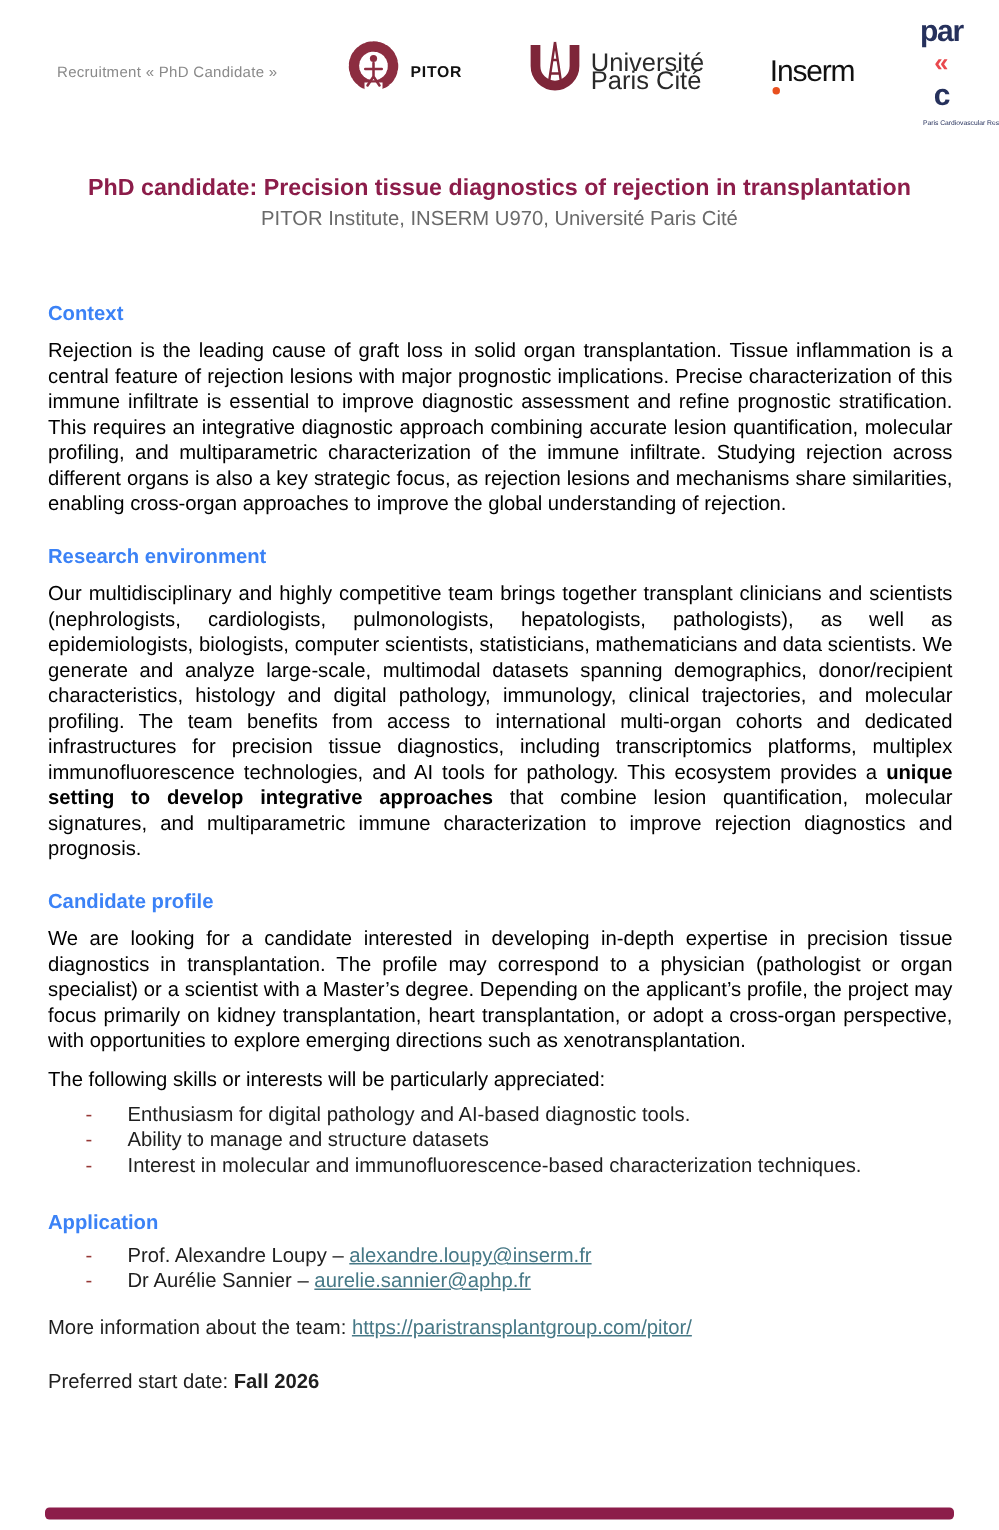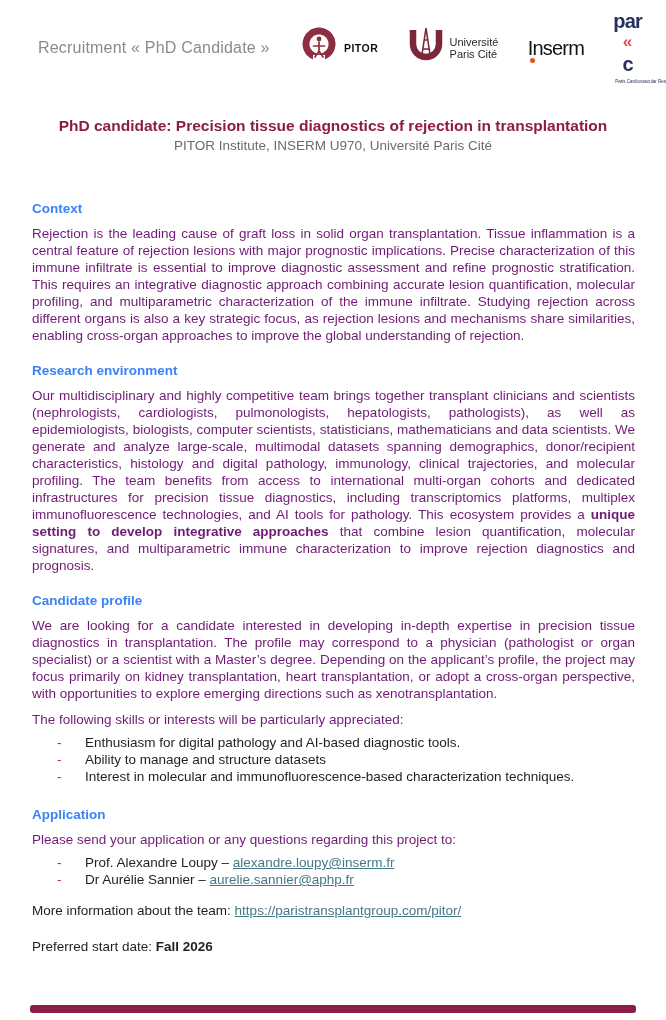--- a/index.html
+++ b/index.html
@@ -17,30 +17,30 @@
 
   
   .header {
     display: flex;
     align-items: center;
     justify-content: space-between;
     padding: 24px 24px 0 38px;
     height: 72px;
   }
   .recruit-label {
-    font-size: 16px;
+    font-size: 10px;
     color: #8a8a8a;
     letter-spacing: 0.2px;
     white-space: nowrap;
   }
   .logo { display: flex; align-items: center; }
   .pitor-logo { gap: 5px; align-items: center; }
   .pitor-text { font-size: 10.5px; font-weight: bold; color: #111; letter-spacing: 0.5px; }
   .upc-logo { gap: 6px; }
-  .upc-text { font-size: 11px; color: #2a2a2a; line-height: 12.5px; }
+  .upc-text { font-size: 17px; color: #2a2a2a; line-height: 12.5px; }
   .inserm-logo { position: relative; }
   .inserm-text {
     font-size: 20px; font-weight: normal; color: #111;
     letter-spacing: -0.8px;
   }
   .inserm-dot {
     position: absolute; left: 2px; bottom: -3px;
     width: 5px; height: 5px; border-radius: 50%;
     background: #e8501e;
   }
@@ -62,21 +62,21 @@
   .content { padding: 0 31px 0 32px; }
   .sec-heading { font-size: 13.5px; font-weight: bold; color: #3b82f6; }
   .mt-context { margin-top: 48px; }
   .mt-sec { margin-top: 19px; }
   .mt-app { margin-top: 22px; }
   p.body-text {
     margin-top: 9px;
     font-size: 13.5px;
     line-height: 17px;
     text-align: justify;
-    color: #701a75;
+    color: #000000;
   }
   .intro-line { text-align: left; margin-top: 18px; }
   .app-intro { text-align: left; }
 
   ul.dash-list { list-style: none; margin-top: 6px; }
   ul.dash-list li {
     display: flex;
     font-size: 13.5px;
     line-height: 17px;
   }
@@ -181,21 +181,20 @@
         <span class="dash">-</span>
         <span class="li-text">Ability to manage and structure datasets</span>
       </li>
       <li>
         <span class="dash">-</span>
         <span class="li-text">Interest in molecular and immunofluorescence-based characterization techniques.</span>
       </li>
     </ul>
 
     <div class="sec-heading mt-app">Application</div>
-    <p class="body-text app-intro">Please send your application or any questions regarding this project to:</p>
 
     <ul class="dash-list contacts">
       <li>
         <span class="dash">-</span>
         <span class="li-text"><span>Prof. Alexandre Loupy – </span><a class="link" href="#">alexandre.loupy@inserm.fr</a></span>
       </li>
       <li>
         <span class="dash">-</span>
         <span class="li-text"><span>Dr Aurélie Sannier – </span><a class="link" href="#">aurelie.sannier@aphp.fr</a></span>
       </li>

